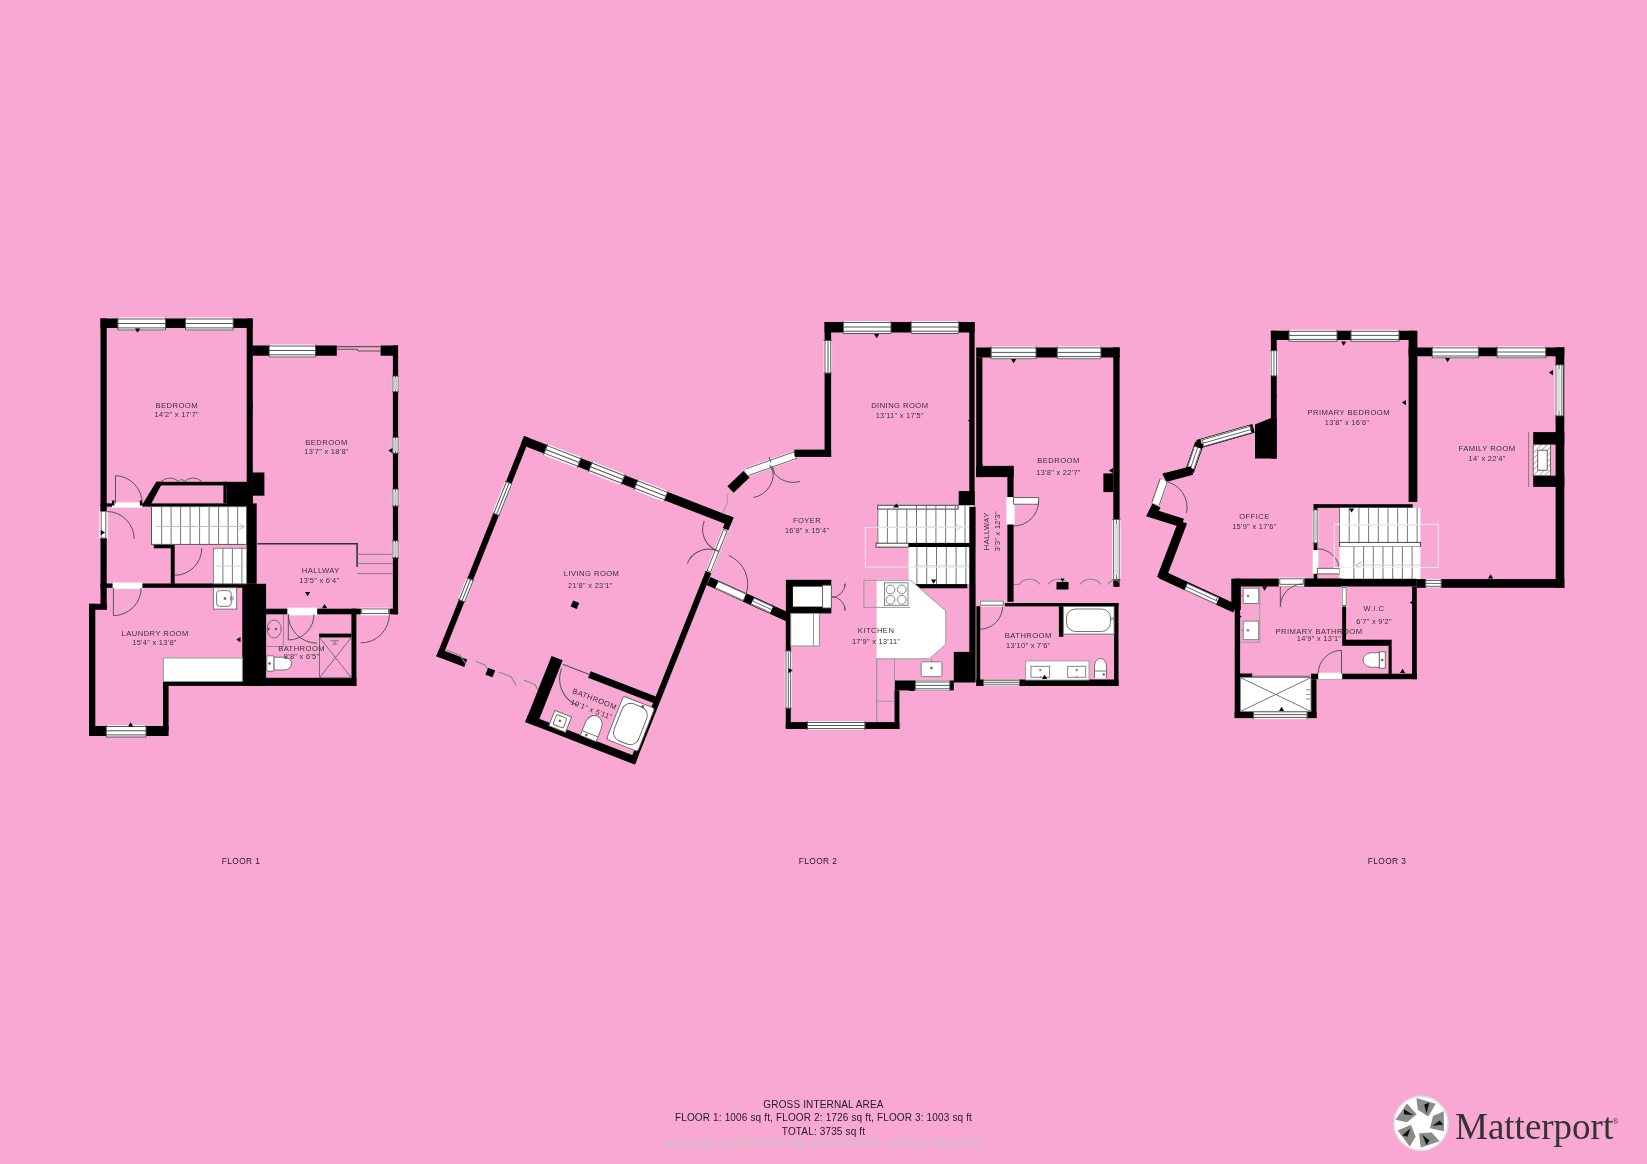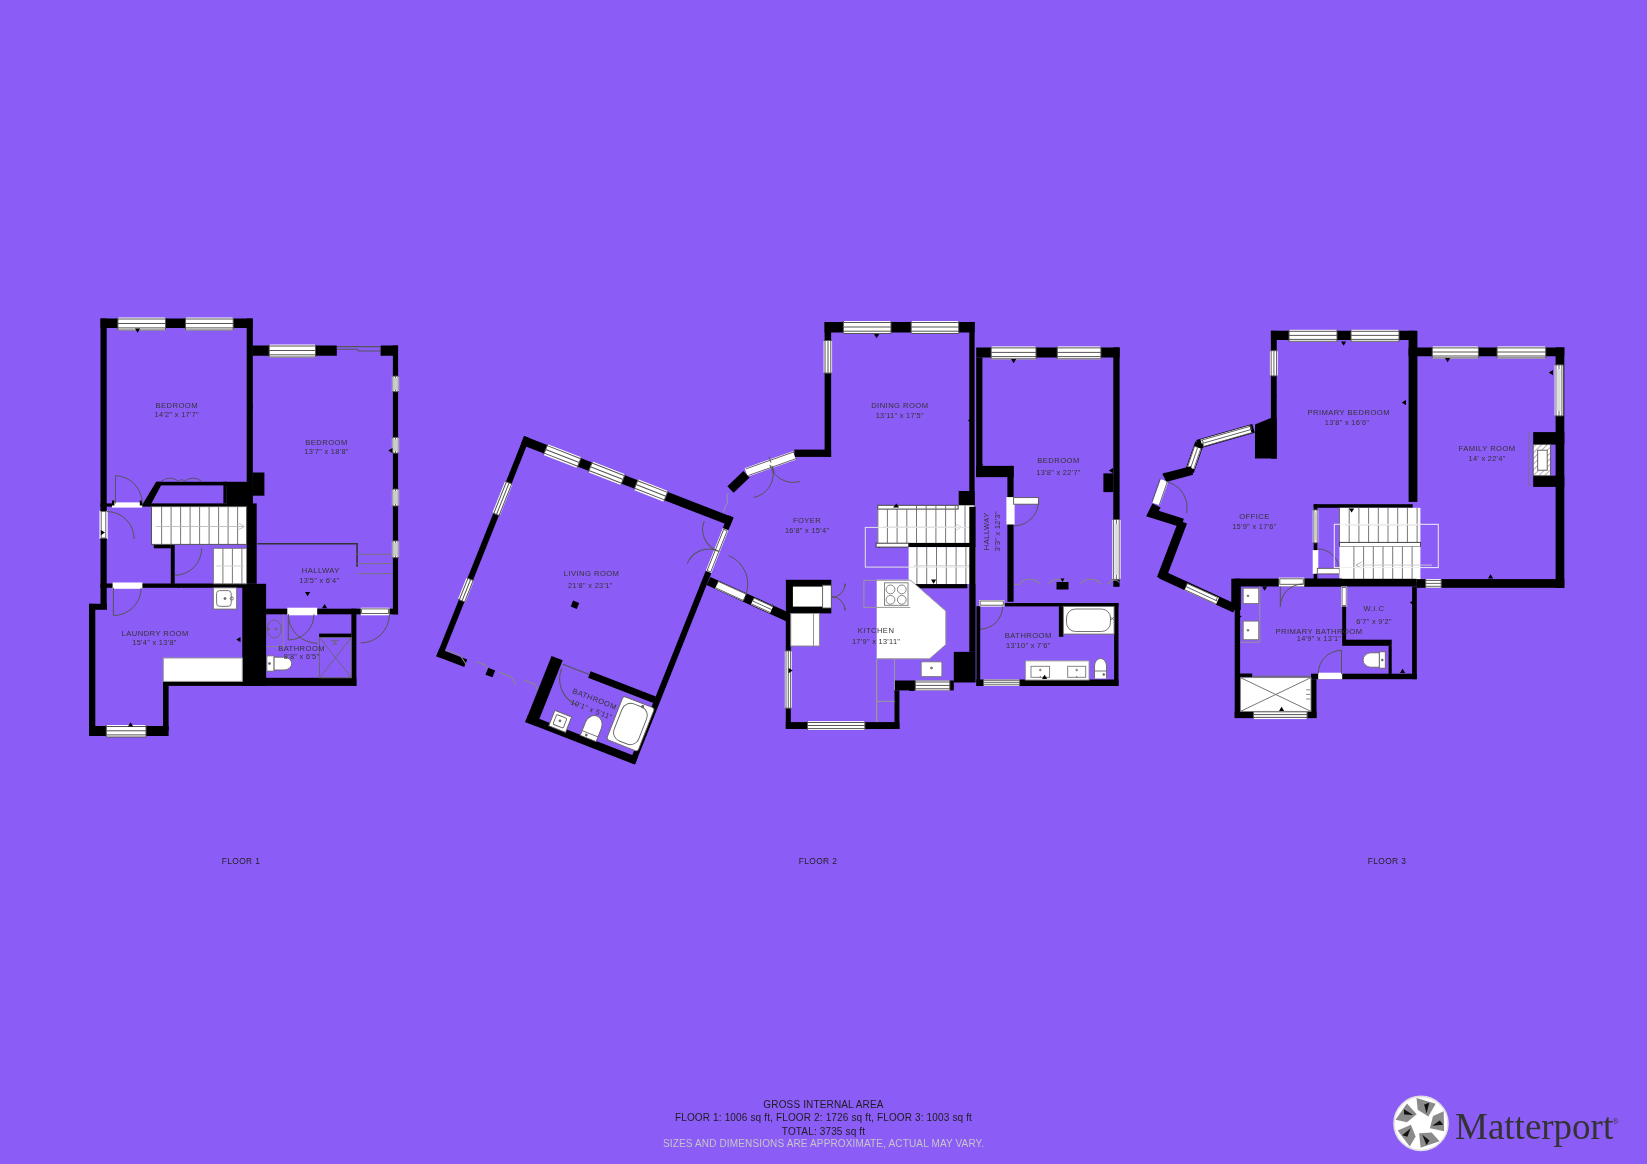--- a/index.html
+++ b/index.html
@@ -1,16 +1,16 @@
 <!DOCTYPE html>
 <html><head>
 <meta charset="utf-8">
 <style>
 html,body{margin:0;padding:0;background:#fff;}
-#page{position:relative;width:1647px;height:1164px;background:#8b5cf6;overflow:hidden;}
+#page{position:relative;width:1647px;height:1164px;background:#f9a8d4;overflow:hidden;}
 svg{position:absolute;top:0;left:0;}
 text{font-family:"Liberation Sans",sans-serif;fill:#333;}
 .rm{font-size:7.6px;letter-spacing:.45px;text-anchor:middle;}
 .dim{font-size:7.4px;letter-spacing:.3px;text-anchor:middle;}
 .flr{font-size:8.4px;letter-spacing:.4px;fill:#222;text-anchor:middle;}
 .foot{font-size:10px;letter-spacing:.15px;fill:#1c1c1c;text-anchor:middle;}
 .footg{font-size:10px;letter-spacing:.15px;fill:#c6c6c6;text-anchor:middle;}
 </style>
 </head>
 <body>

